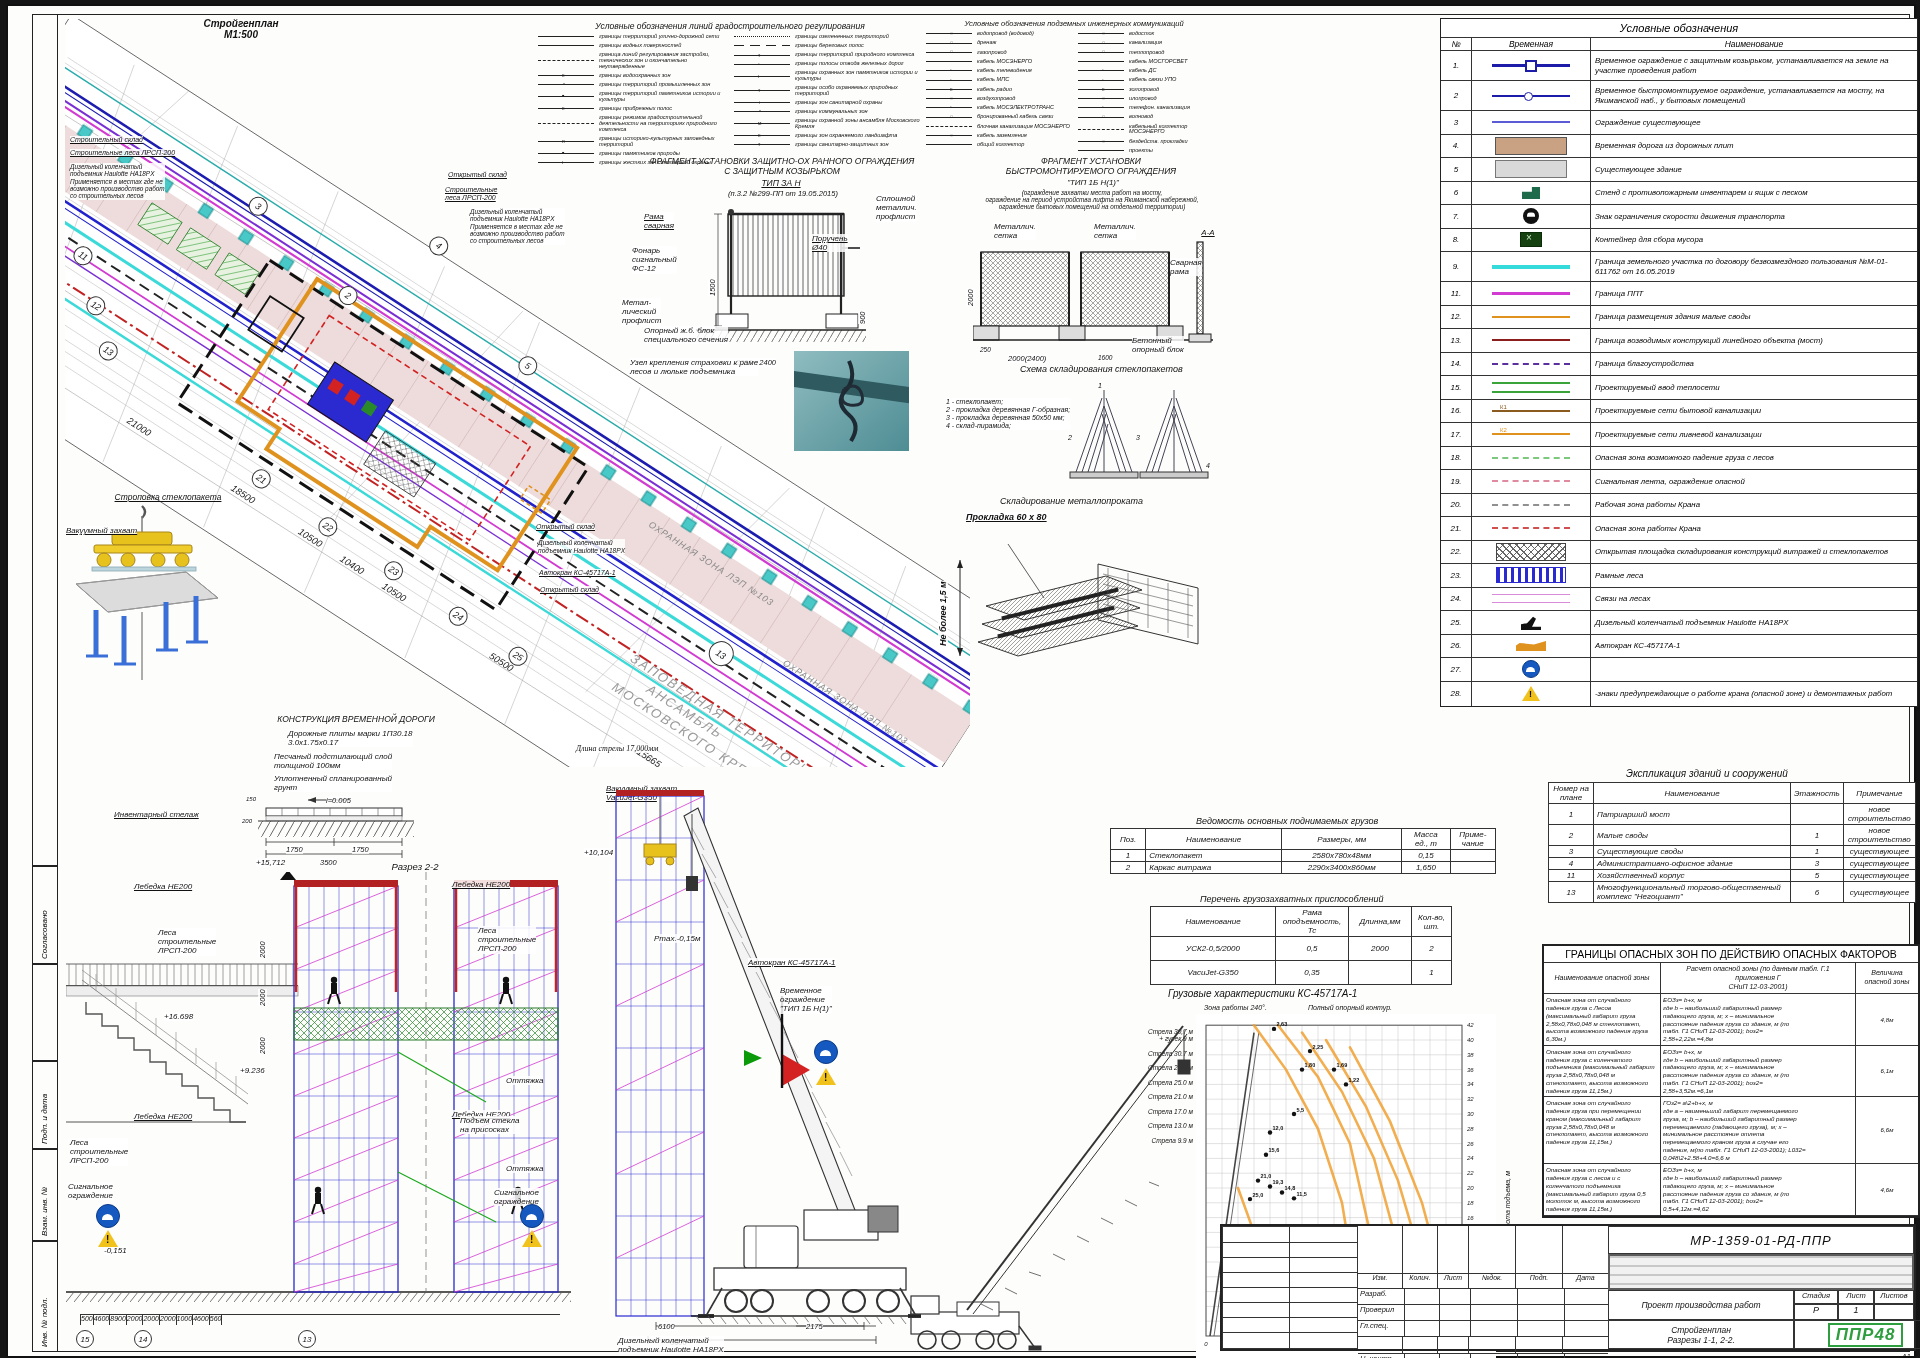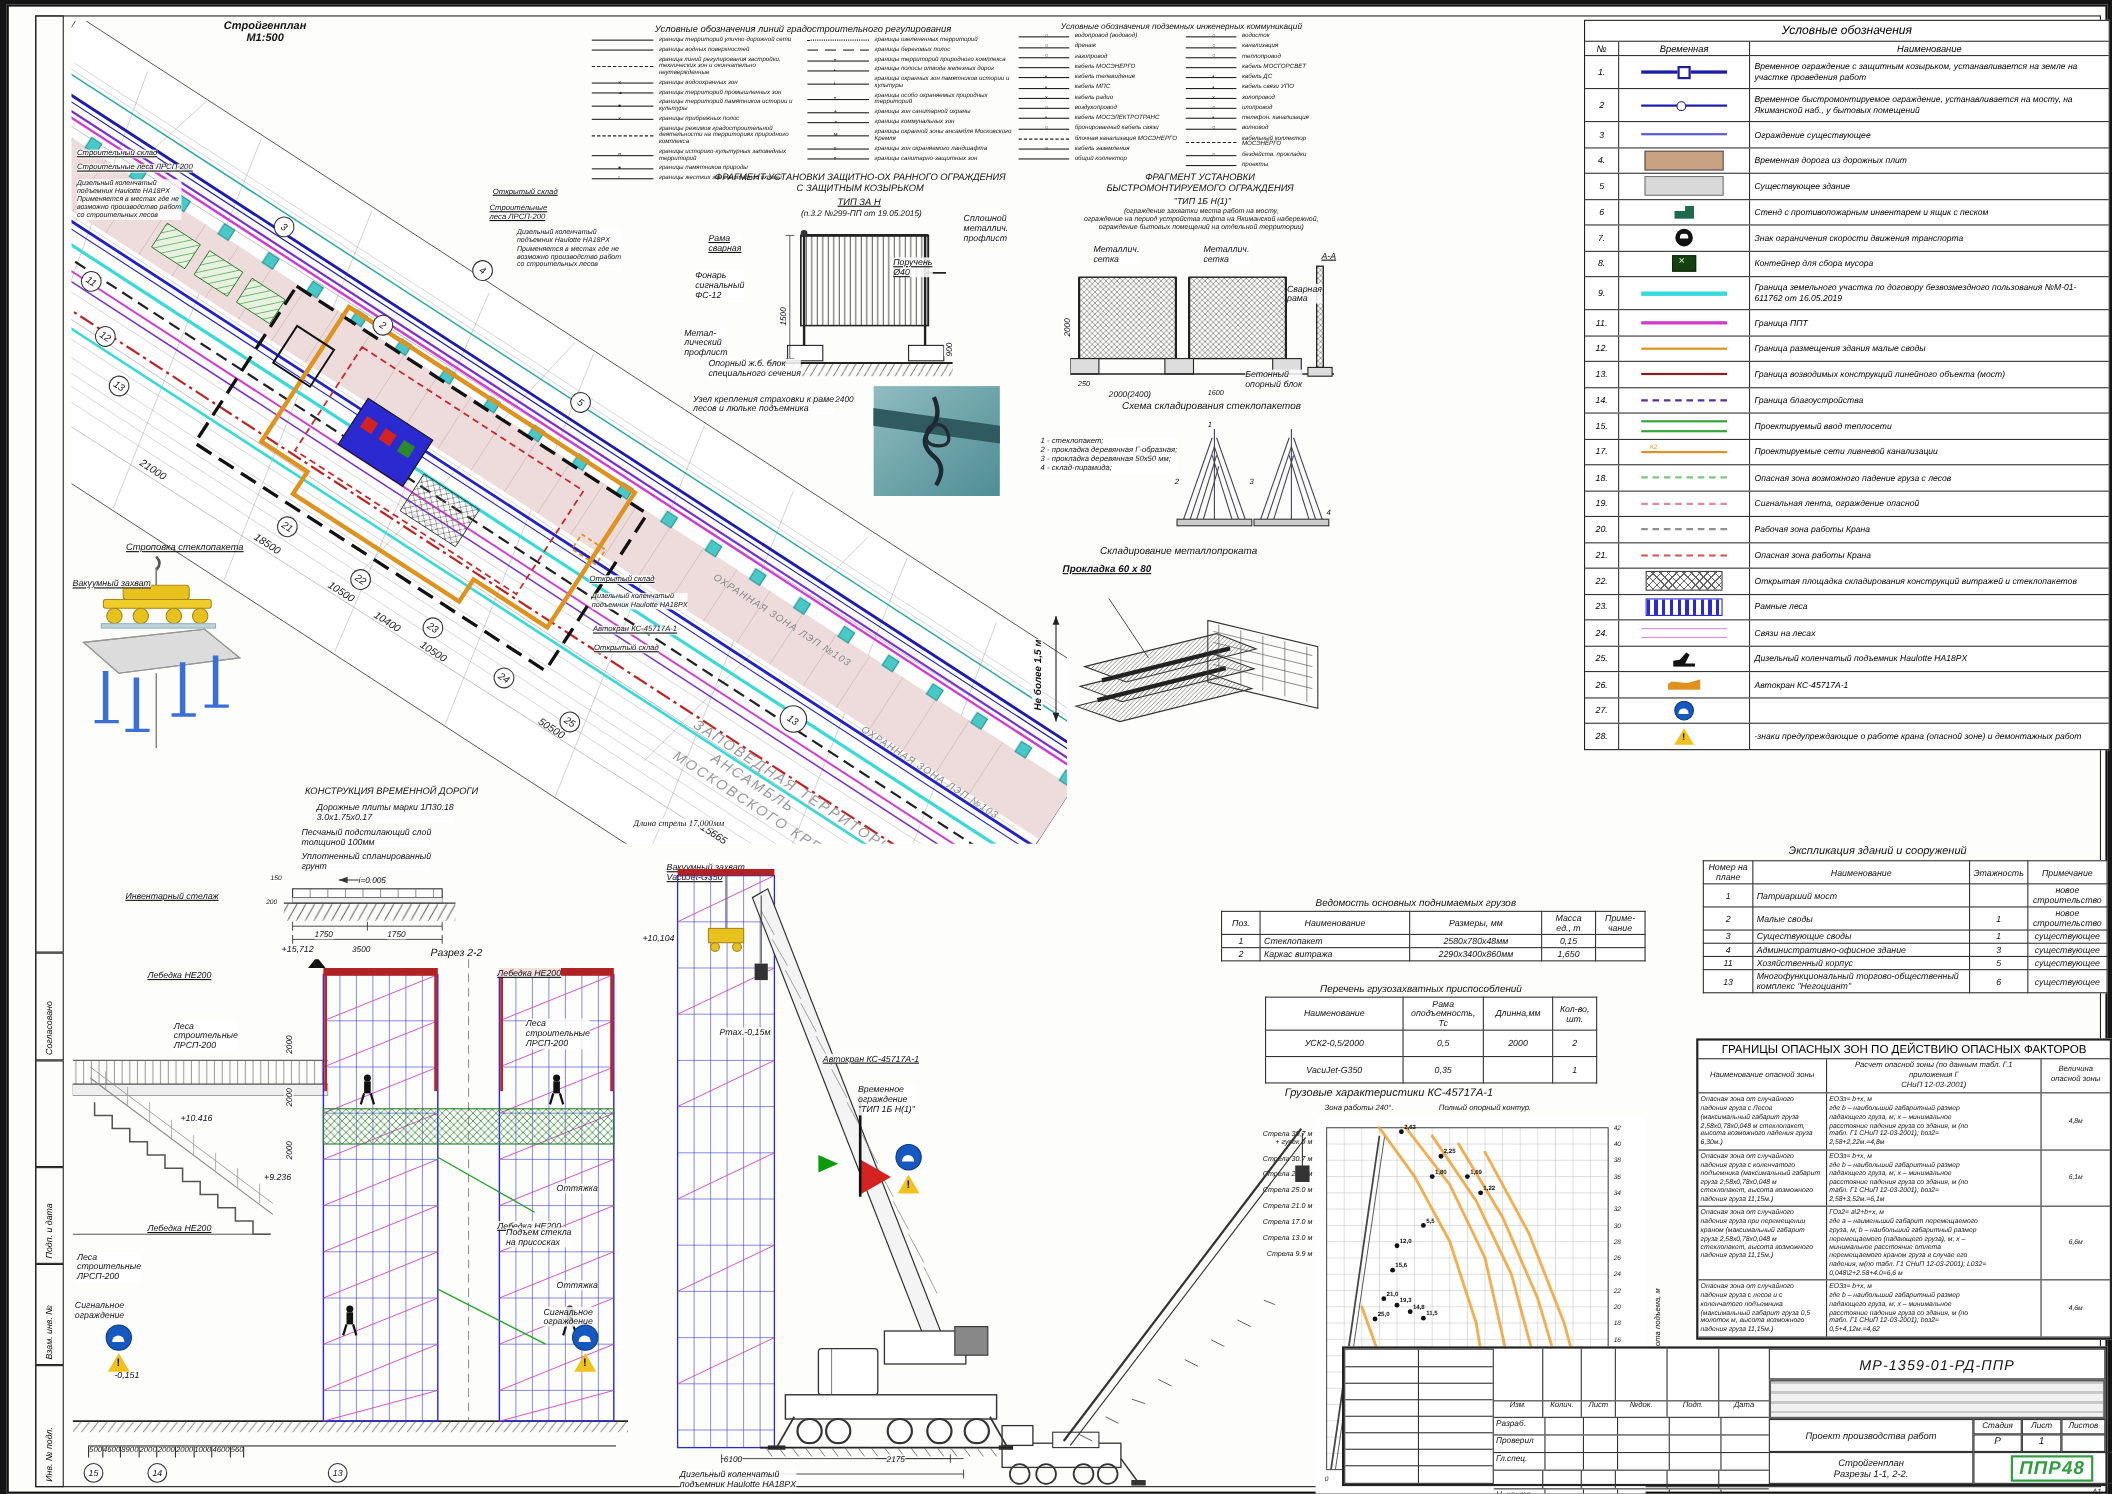--- a/index.html
+++ b/index.html
@@ -592,20 +592,27 @@
               <span class="sym sym14"></span>
             </div>
       <div class="lt-nm">Граница благоустройства</div>
     </div>
           <div class="lt-row">
       <div class="lt-n">15.</div>
       <div class="lt-s">
               <span class="sym sym15"></span>
             </div>
       <div class="lt-nm">Проектируемый ввод теплосети</div>
+    </div>
+          <div class="lt-row">
+      <div class="lt-n">16.</div>
+      <div class="lt-s">
+              <span class="sym sym16"></span>
+            </div>
+      <div class="lt-nm">Проектируемые сети бытовой канализации</div>
     </div>
           <div class="lt-row">
       <div class="lt-n">17.</div>
       <div class="lt-s">
               <span class="sym sym17"></span>
             </div>
       <div class="lt-nm">Проектируемые сети ливневой канализации</div>
     </div>
           <div class="lt-row">
       <div class="lt-n">18.</div>
@@ -1459,21 +1466,21 @@
   <path d="M222,0 l-8,10 h16 z" fill="#111" transform="translate(0,-2)"></path>
 </svg>
 <div class="lbl lblu" style="left:126px;top:876px;">Лебедка НЕ200</div>
 <div class="lbl lblu" style="left:444px;top:874px;">Лебедка НЕ200</div>
 <div class="lbl" style="left:150px;top:922px;">Леса
 строительные
 ЛРСП-200</div>
 <div class="lbl" style="left:470px;top:920px;">Леса
 строительные
 ЛРСП-200</div>
-<div class="dim" style="left:156px;top:1006px;font-size:8px;">+10.416</div>
+<div class="dim" style="left:156px;top:1006px;font-size:8px;">+16.698</div>
 <div class="dim" style="left:232px;top:1060px;font-size:8px;">+9.236</div>
 <div class="lbl lblu" style="left:126px;top:1106px;">Лебедка НЕ200</div>
 <div class="lbl lblu" style="left:444px;top:1104px;">Лебедка НЕ200</div>
 <div class="lbl" style="left:62px;top:1132px;">Леса
 строительные
 ЛРСП-200</div>
 <div class="lbl" style="left:498px;top:1070px;">Оттяжка</div>
 <div class="lbl" style="left:498px;top:1158px;">Оттяжка</div>
 <div class="lbl" style="left:452px;top:1110px;">Подъем стекла
 на присосках</div>

